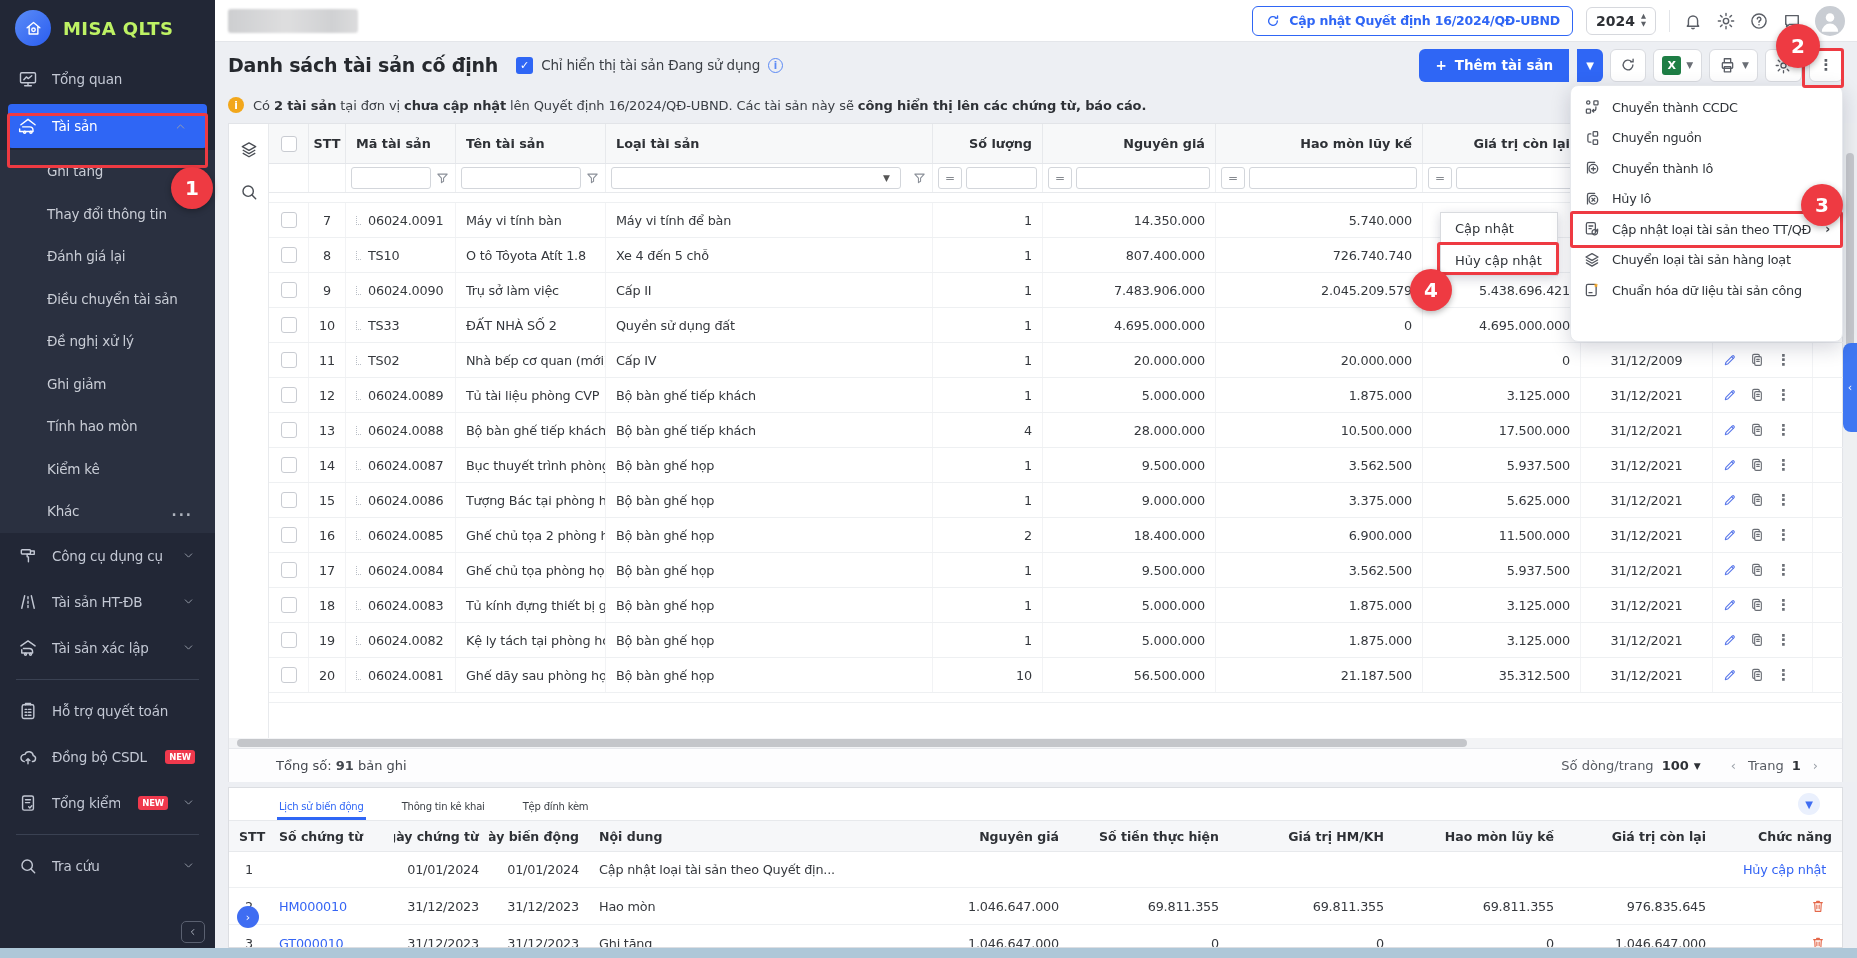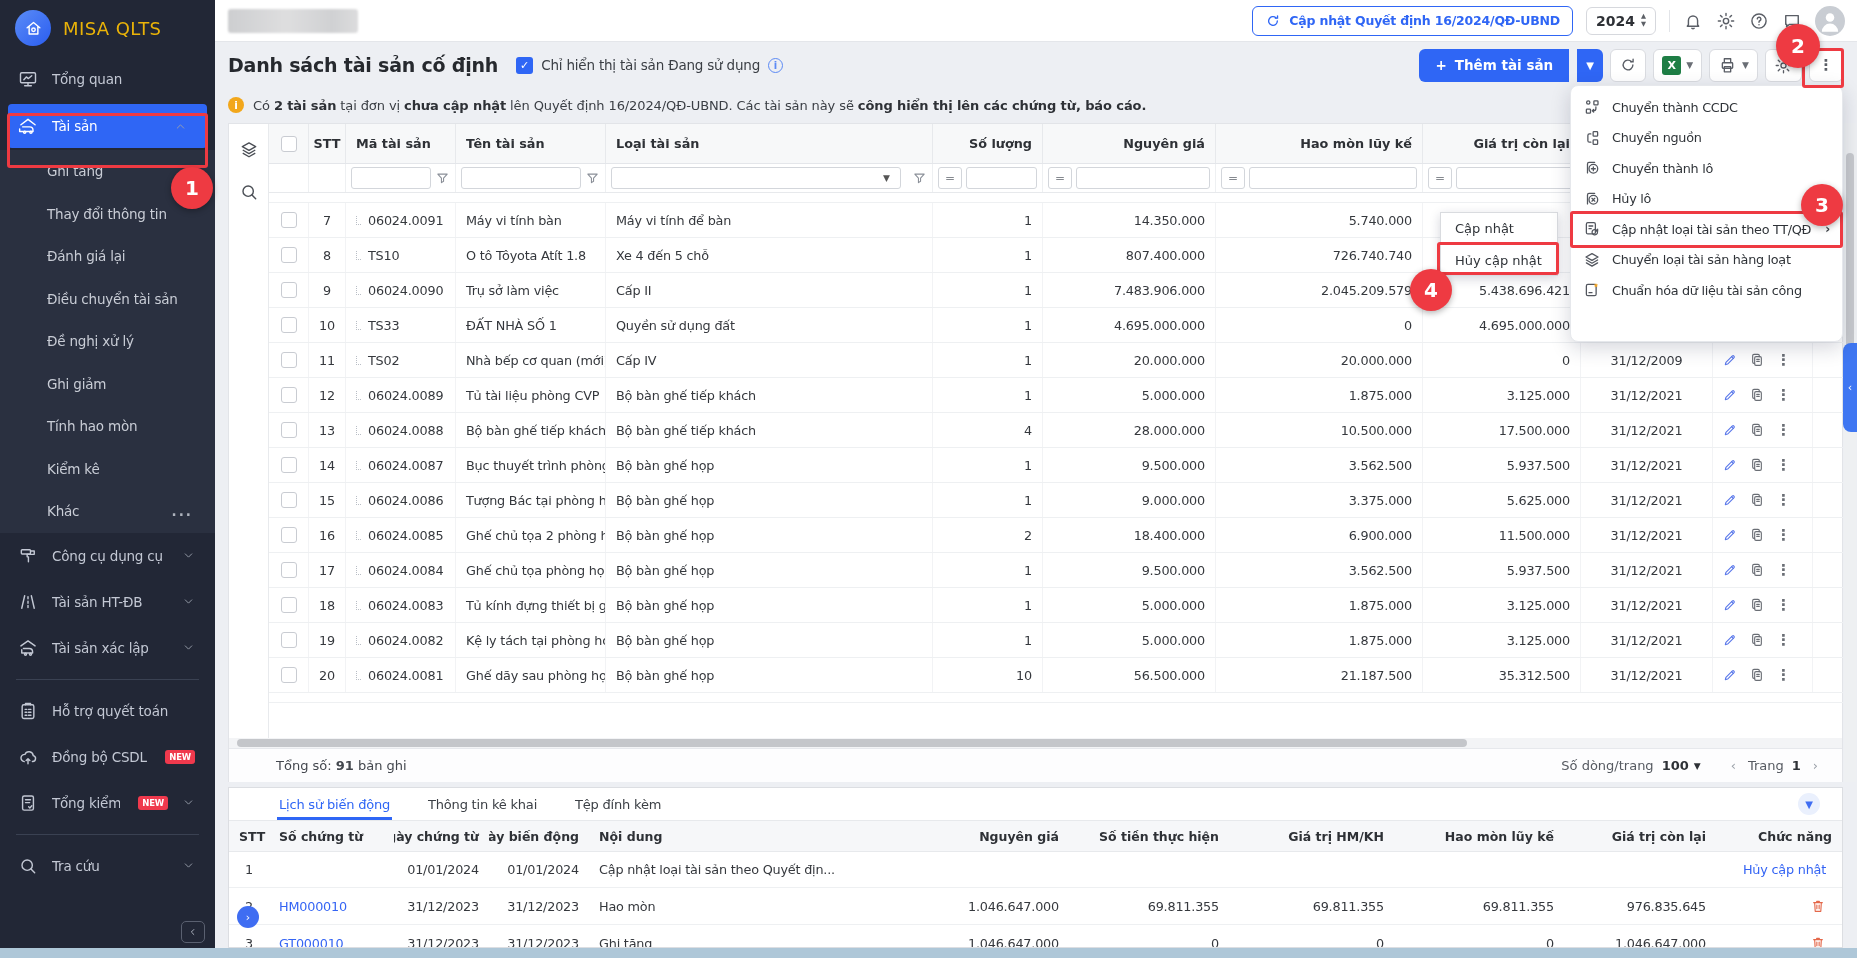--- a/index.html
+++ b/index.html
@@ -7,21 +7,21 @@
   body{position:relative;background:#edeff3;font-family:"DejaVu Sans","Liberation Sans",sans-serif;color:#35383d;font-size:13px}
   .abs{position:absolute}
   .ic{display:inline-flex;align-items:center;justify-content:center;line-height:0}
   .ic svg{display:block}
   input{font-family:inherit;outline:none}
 
   
   #sidebar{left:0;top:0;width:215px;height:948px;background:#222736;color:#c3c8d4;z-index:6}
   .sb-logo{display:flex;align-items:center;gap:12px;height:56px;padding-left:15px}
   .sb-logo-circle{width:36px;height:36px;border-radius:50%;background:linear-gradient(135deg,#5b8cf7,#2a5df0);display:flex;align-items:center;justify-content:center}
-  .sb-logo-text{color:#eab308;font-weight:normal;font-size:18px;letter-spacing:.4px}
+  .sb-logo-text{color:#bef264;font-weight:bold;font-size:18px;letter-spacing:.4px}
   .sb-item{display:flex;align-items:center;gap:14px;height:46px;padding:0 20px 0 18px;font-size:13.5px;cursor:pointer;letter-spacing:-.2px}
   .sb-item .lbl{flex:1;white-space:nowrap;overflow:hidden}
   .sb-item.active{background:#2f66f5;color:#fff;border-radius:4px;margin:2px 8px;height:44px;padding-left:10px}
   .sb-sub{height:42.5px;display:flex;align-items:center;padding-left:47px;font-size:13.5px;color:#c9cdd6;cursor:pointer;letter-spacing:-.2px}
   .sb-subwrap{background:#2a3040}
   .sb-sub .lbl{flex:1}
   .sb-sub .dots{color:#aeb3bd;padding-right:22px;font-weight:bold;letter-spacing:2px}
   .sb-div{height:1px;background:#3a4152;margin:8px 16px}
   .badge-new{background:#f0394d;color:#fff;font-size:8.5px;font-weight:bold;border-radius:3px;padding:2px 4px;margin-left:4px}
   .sb-chev{color:#9aa0ac}
@@ -91,21 +91,21 @@
   #hthumb{position:absolute;left:8px;top:1px;width:1230px;height:8px;border-radius:4px;background:#c4c6ca;cursor:pointer}
   #cfooter{position:absolute;left:0;top:624px;width:1613px;height:34px;border-top:1px solid #e6e8ec;display:flex;align-items:center;padding:0 20px 0 47px;font-size:13px;color:#43474e;background:#fdfdfe}
   #pagination{margin-left:auto;display:flex;align-items:center;gap:8px;color:#565a61}
   #rpp{display:flex;align-items:center;gap:5px;font-weight:bold;color:#2e3136;cursor:pointer}
   .pg-arrow{color:#9aa0a8;font-size:13px;cursor:pointer;padding:0 4px}
   #pg-num{font-weight:bold;color:#2e3136}
 
   
   #bcard{left:228px;top:787px;width:1615px;height:161px;background:#fff;border:1px solid #dcdee2;overflow:hidden;z-index:2}
   #tabs{height:33px;display:flex;align-items:flex-end;gap:34px;padding-left:48px;border-bottom:1px solid #e7e9ec;position:relative}
-  .tab{padding:6px 2px 8px;font-size:13px;color:#3c4046;cursor:pointer;letter-spacing:-.2px;white-space:nowrap}
+  .tab{padding:6px 2px 8px;font-size:10px;color:#3c4046;cursor:pointer;letter-spacing:-.2px;white-space:nowrap}
   .tab.active{color:#2f66f5;border-bottom:3px solid #2f66f5;padding-bottom:5px}
   #tabs-collapse{position:absolute;right:22px;top:5px;width:22px;height:22px;border-radius:50%;background:#eaf0fd;color:#3f6df2;display:flex;align-items:center;justify-content:center;font-size:10px;cursor:pointer}
   .hgrid{display:grid;grid-template-columns:40px 125px 95px 100px 330px 150px 160px 165px 170px 152px 1fr}
   #bhead{height:31px;background:#f6f7f9;border-bottom:1px solid e7e9ec;border-bottom:1px solid #e7e9ec;font-weight:bold;font-size:12.5px;color:#2e3136}
   #bhead>div{display:flex;align-items:center;padding:0 10px;white-space:nowrap;overflow:hidden}
   #bhead>div.r{justify-content:flex-end}
   .brow{border-bottom:1px solid #eef0f2;font-size:12.8px;letter-spacing:-.2px}
   .brow>div{display:flex;align-items:center;padding:0 10px;white-space:nowrap;overflow:hidden}
   .brow .r{justify-content:flex-end}
   .doclink{color:#3464f4;cursor:pointer}
@@ -552,21 +552,21 @@
           <div class="c"></div>
           <div style="padding-left:9px"></div>
           <div style="border-right:none"></div>
         </div>
         <div class="trow mgrid">
           <div class="c">
             <span class="rowchk"></span>
           </div>
           <div class="c">10</div>
           <div><span class="handle"></span>TS33</div>
-          <div>ĐẤT NHÀ SỐ 1</div>
+          <div>ĐẤT NHÀ SỐ 2</div>
           <div>Quyền sử dụng đất</div>
           <div class="r">1</div>
           <div class="r">4.695.000.000</div>
           <div class="r">0</div>
           <div class="r">4.695.000.000</div>
           <div class="c"></div>
           <div style="padding-left:9px"></div>
           <div style="border-right:none"></div>
         </div>
         <div class="trow mgrid">

